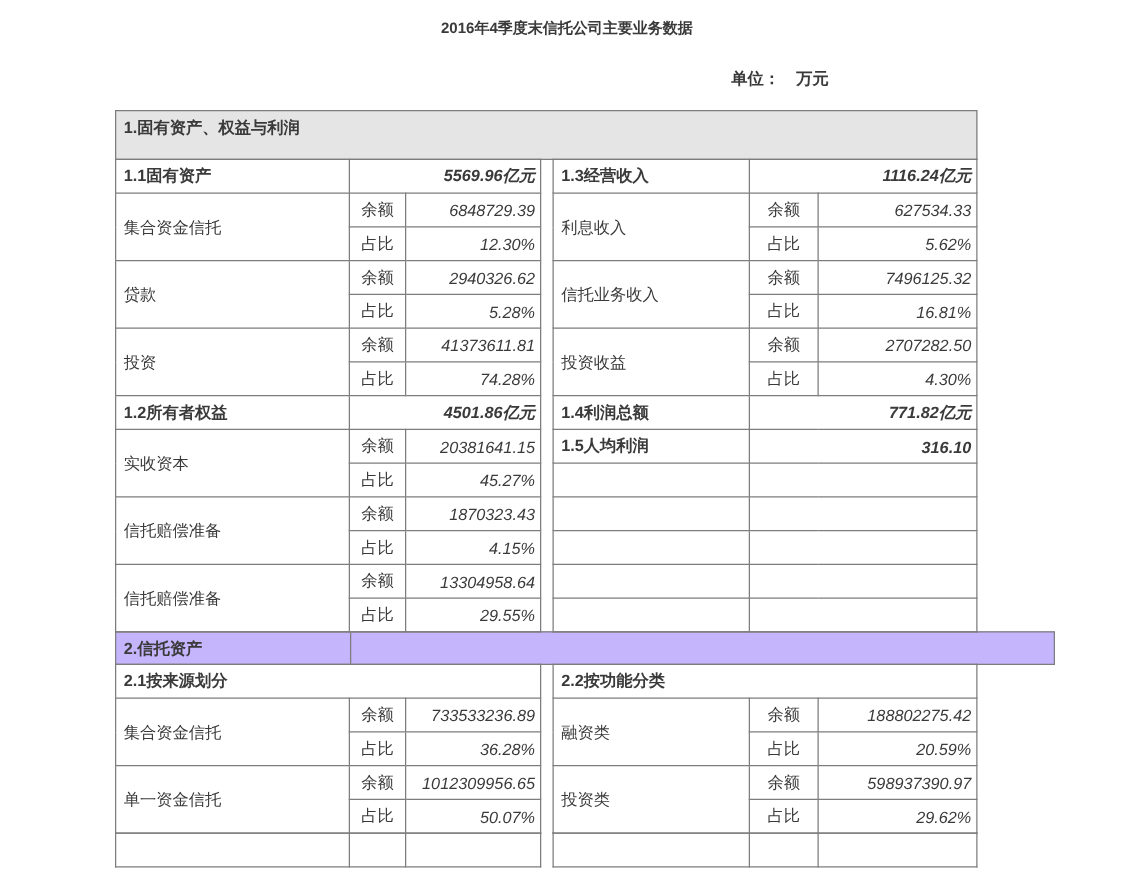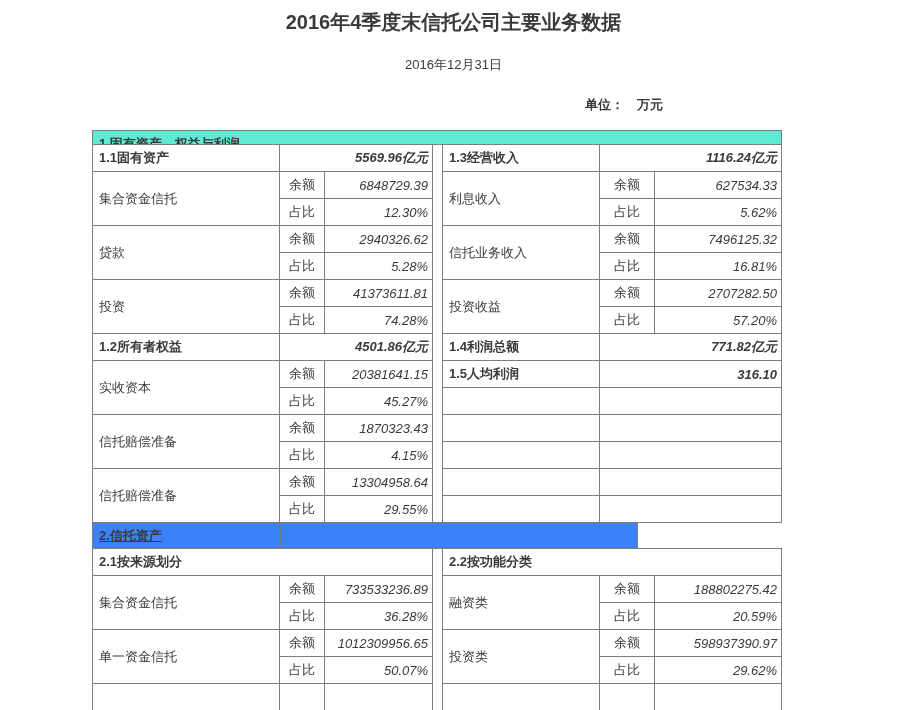--- a/index.html
+++ b/index.html
@@ -12,21 +12,21 @@
     font-family: "Liberation Sans", "DejaVu Sans", sans-serif;
     color: #3a3a3a;
     font-size: 13px;
   }
   .page { width: 907px; height: 710px; position: relative; }
 
   .title {
     margin: 13px auto 0 auto;
     width: 891px;
     text-align: center;
-    font-size: 20px;
+    font-size: 12px;
     font-weight: bold;
     height: 18px;
     line-height: 18px;
   }
   .date {
     margin: 25px auto 0 auto;
     width: 907px;
     text-align: center;
     font-size: 13px;
     height: 17px;
@@ -44,26 +44,26 @@
   }
 
   .tbl {
     margin: 17px 0 0 92px;
     width: 690px;
   }
 
   .fullrow {
     box-sizing: border-box;
     width: 690px;
-    height: 15px;
+    height: 40px;
     line-height: 25px;
     border: 1px solid #7d7d7d;
     padding-left: 6px;
     font-weight: bold;
-    background: #5eead4;
+    background: #e5e5e5;
   }
 
   .split {
     display: flex;
     width: 690px;
     margin-top: -1px;
     align-items: flex-end;
   }
   .gapcol { width: 10px; }
 
@@ -83,26 +83,25 @@
     background: #fff;
   }
   td.lab { text-align: left; padding-left: 6px; }
   td.key { text-align: center; }
   td.val { text-align: right; padding-right: 4px; font-style: italic; }
   .b { font-weight: bold; }
 
   .trustrow {
     box-sizing: border-box;
     display: flex;
-    width: 546px;
+    width: 752px;
     height: 27px;
     margin-top: -1px;
     border: 1px solid #7d7d7d;
-    background: #3b82f6;
-    text-decoration: underline;
+    background: #c4b5fd;
   }
   .trust-label {
     box-sizing: border-box;
     width: 188px;
     border-right: 1px solid #7d7d7d;
     padding-left: 6px;
     line-height: 25px;
     font-weight: bold;
   }
   .trust-val {
@@ -112,21 +111,20 @@
     line-height: 25px;
     font-weight: bold;
   }
 </style>
 </head>
 <body>
 
 <div class="page">
 
   <div class="title">2016年4季度末信托公司主要业务数据</div>
-  <div class="date">2016年12月31日</div>
   <div class="unit-line">
     <span>单位：　万元</span>
   </div>
 
   <div class="tbl">
 
     <div class="fullrow">1.固有资产、权益与利润</div>
 
     <div class="split">
 
@@ -233,21 +231,21 @@
           <td class="key">占比</td>
           <td class="val">16.81%</td>
         </tr>
         <tr>
           <td class="lab" rowspan="2">投资收益</td>
           <td class="key">余额</td>
           <td class="val">2707282.50</td>
         </tr>
         <tr>
           <td class="key">占比</td>
-          <td class="val">57.20%</td>
+          <td class="val">4.30%</td>
         </tr>
         <tr>
           <td class="lab b">1.4利润总额</td>
           <td class="val b" colspan="2">771.82亿元</td>
         </tr>
         <tr>
           <td class="lab b">1.5人均利润</td>
           <td class="val b" colspan="2">316.10</td>
         </tr>
         <tr>

